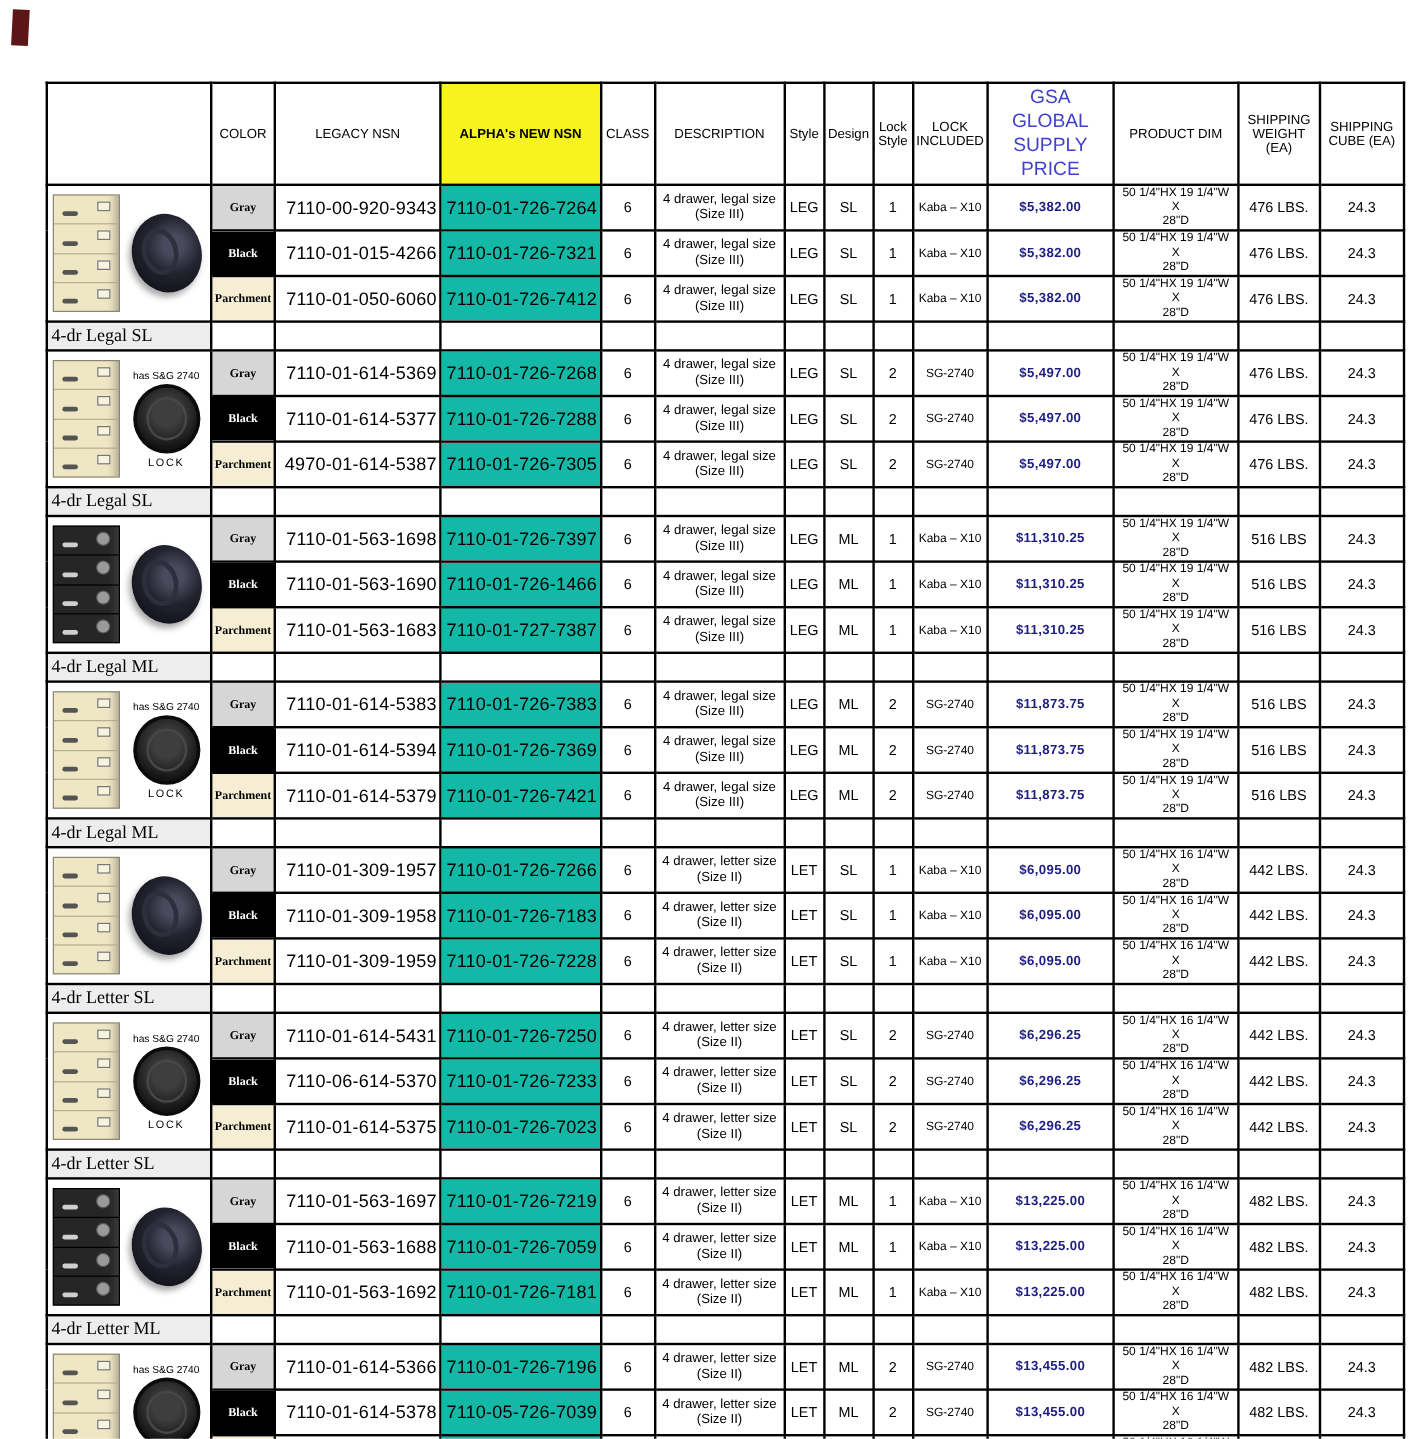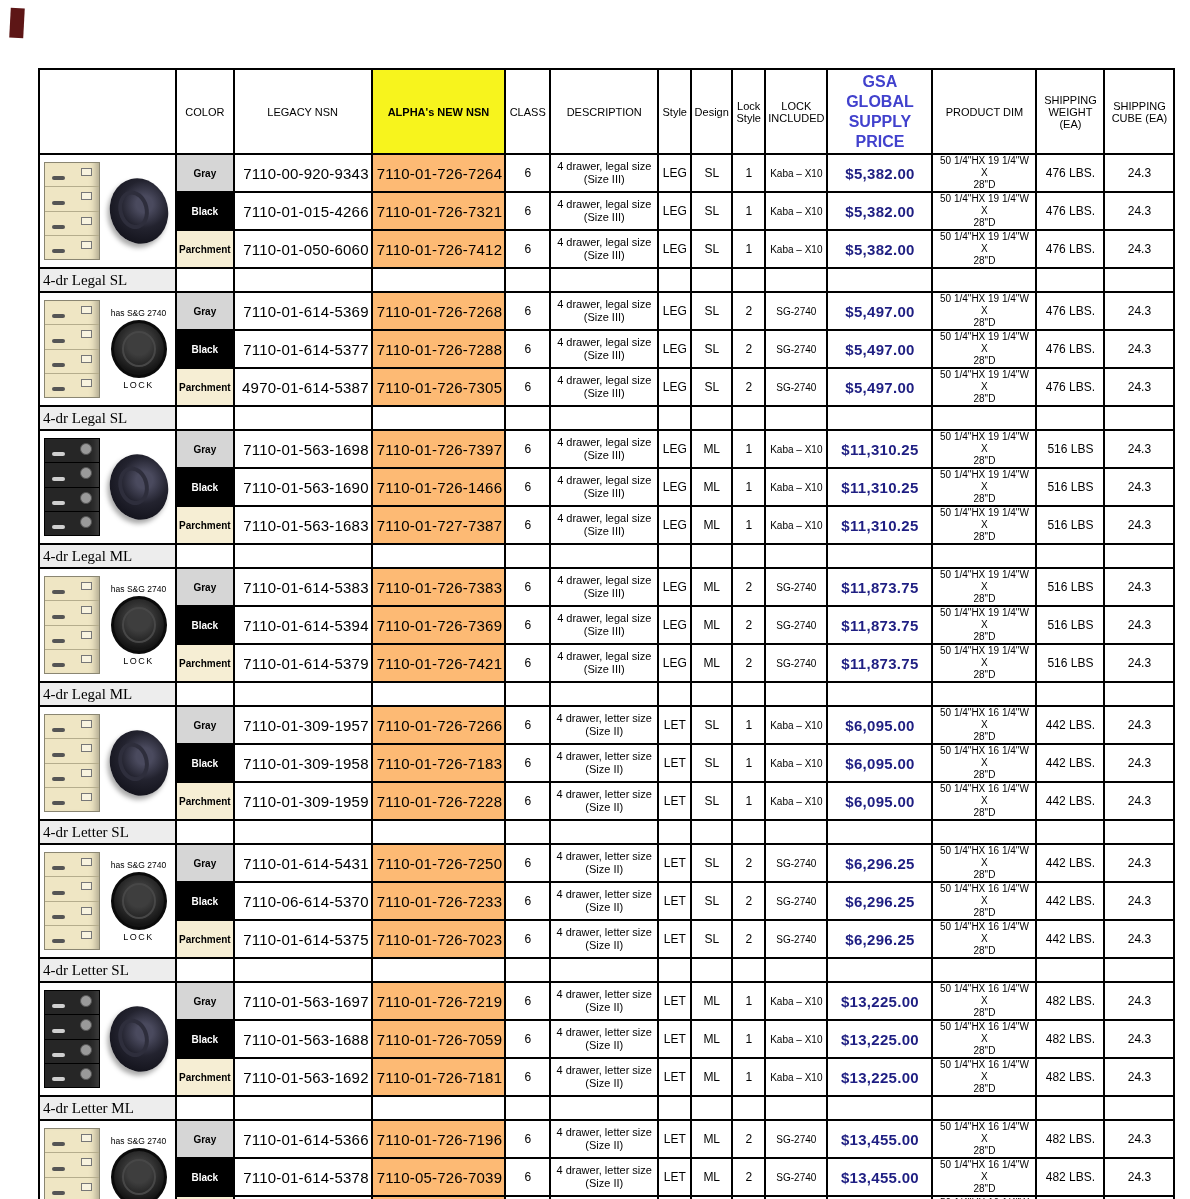--- a/index.html
+++ b/index.html
@@ -4,35 +4,35 @@
 <style>
   html,body{margin:0;padding:0;background:#fff;width:1190px;height:1199px;overflow:hidden;}
   body{font-family:"Liberation Sans", sans-serif;color:#000;}
   .sheet{position:relative;width:1190px;height:1199px;}
   .corner-mark{position:absolute;left:10px;top:8px;width:14px;height:30px;background:#5d1616;transform:rotate(3deg);}
   table{border-collapse:collapse;table-layout:fixed;position:absolute;left:38px;top:68px;}
   th,td{border:2px solid #000;padding:0 2px;overflow:hidden;vertical-align:middle;text-align:center;}
   thead tr{height:85px;}
   th{font-size:11px;font-weight:normal;background:#fff;}
   th.alpha-col{background:#f7f41d;font-weight:bold;}
-  th.gsa-col{color:#4141cd;font-weight:bold;font-size:16px;line-height:1.25;}
+  th.gsa-col{color:#4141cd;font-weight:normal;font-size:16px;line-height:1.25;}
   tr.data-row{height:34px;}
   tr.label-row{height:24px;}
   td.img-cell{padding:0;background:#fff;}
-  td.color-swatch{font-family:Liberation Sans, sans-serif;font-weight:bold;font-size:10px;text-align:center;}
+  td.color-swatch{font-family:Liberation Serif, serif;font-weight:bold;font-size:10px;text-align:center;}
   .sw-gray{background:#d6d6d6;}
   .sw-black{background:#000;color:#fff;}
   .sw-parchment{background:#f6eed4;}
   td.nsn{font-size:15px;text-align:right;padding-left:4px;letter-spacing:.2px;white-space:nowrap;}
-  td.alpha{background:#fdba74;}
+  td.alpha{background:#14b8a6;}
   td.cls{font-size:12px;}
   td.desc{font-size:11px;line-height:1.15;}
   td.scol{font-size:12px;}
   td.lockincl{font-size:10px;white-space:nowrap;}
-  td.price{font-size:15px;font-weight:bold;color:#1e1e82;letter-spacing:.3px;border-radius:19px;}
+  td.price{font-size:11px;font-weight:bold;color:#1e1e82;letter-spacing:.3px;border-radius:19px;}
   td.dim{font-size:10px;line-height:1.2;}
   td.wt,td.cu{font-size:12px;}
   td.grp-label{background:#ededed;font-family:"Liberation Serif", serif;font-size:15px;text-align:left;padding-left:3px;white-space:nowrap;}
   
   .fig{display:flex;align-items:center;gap:3px;padding:3px 1px 3px 4px;height:100%;box-sizing:border-box;}
   .cab{width:54px;height:96px;background:#efe6c4;border:1px solid #8a8672;display:flex;flex-direction:column;box-shadow:inset -9px 0 7px -6px rgba(0,0,0,.28);flex:none;}
   .cab .drawer{flex:1;border-bottom:1px solid #b5ad8d;position:relative;}
   .cab .drawer:last-child{border-bottom:none;}
   .cab .drawer .pull{position:absolute;left:7px;top:58%;width:13px;height:4px;background:#555;border-radius:2px;}
   .cab .drawer .knob{position:absolute;right:7px;top:22%;width:9px;height:6px;border:1px solid #777;background:#f8f3df;}

